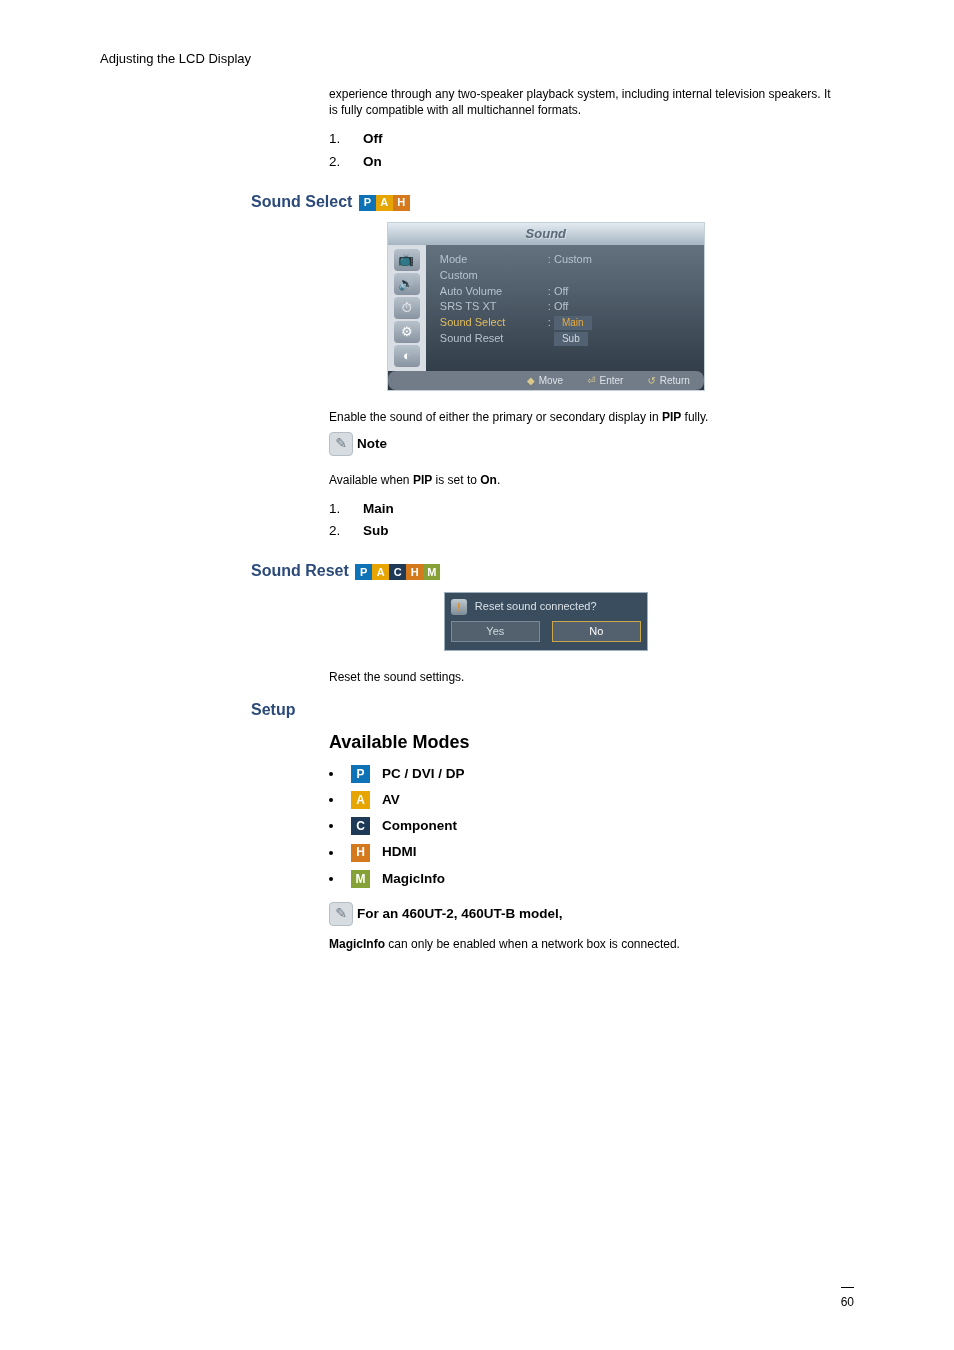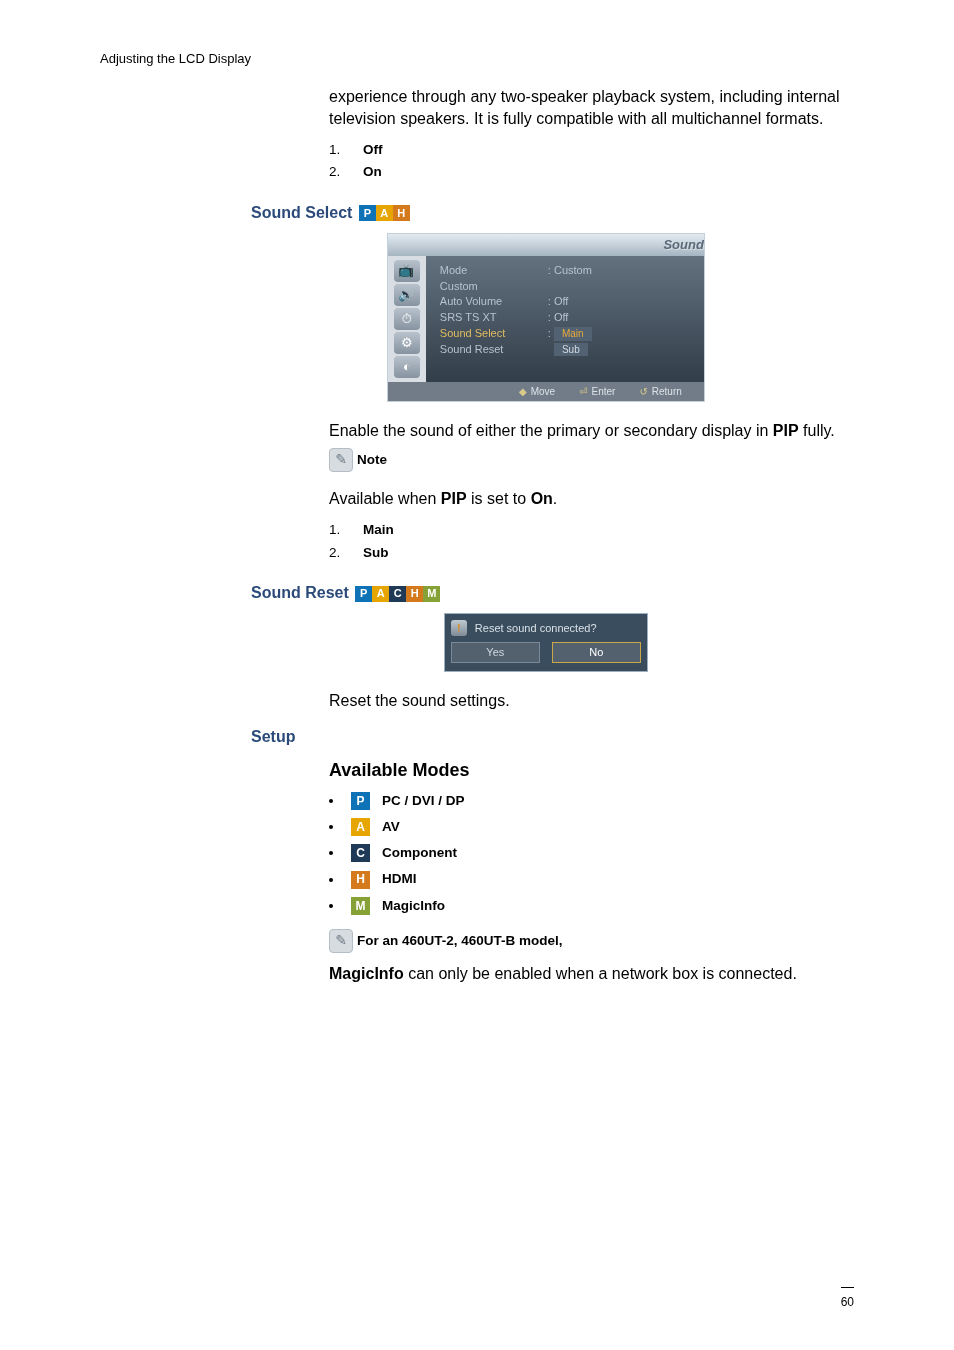--- a/index.html
+++ b/index.html
@@ -30,21 +30,21 @@
     margin: 0;
   }
   .body-area {
     margin-top: 36px;
     flex: 1;
   }
   .indent-block {
     margin-left: 78px;
   }
   .p {
-    font-size: 16px;
+    font-size: 12px;
     margin: 0 0 6px 0;
   }
   .list {
     margin: 12px 0 20px 0;
     padding: 0;
     list-style: none;
     font-size: 13.5px;
   }
   .list li {
     margin: 4px 0;
@@ -88,21 +88,21 @@
   
   .osd {
     width: 316px;
     margin: 8px auto 18px auto;
     border: 1px solid #c3d0da;
     background: linear-gradient(#6c7a88, #2a3641);
     font-size: 11px;
     overflow: hidden;
   }
   .osd-title {
-    text-align: right;
+    text-align: center;
     font-style: italic;
     font-weight: bold;
     font-size: 13px;
     padding: 2px 0;
     color: #5a6a78;
     text-shadow: 1px 1px 0 rgba(255,255,255,0.4);
     background: linear-gradient(#e3ebf1, #a6b5c2);
   }
   .osd-body {
     display: flex;
@@ -135,21 +135,22 @@
     display: inline-block; background: #536272; color: #e8aa3c;
     padding: 0 8px; font-size: 10px;
   }
   .osd-foot {
     background: #717c88;
     color: #dce2e8;
     font-size: 10px;
     display: flex;
     justify-content: flex-end;
     gap: 24px;
-    padding: 3px 22px;
+    padding: 3px 14px;
+    border-radius: 8px;
   }
   .osd-foot span i { font-style: normal; color: #d9c98a; margin-right: 4px; }
 
   .note-row {
     font-size: 13.5px;
     display: flex;
     align-items: center;
     gap: 4px;
     margin: 4px 0 16px 0;
   }

